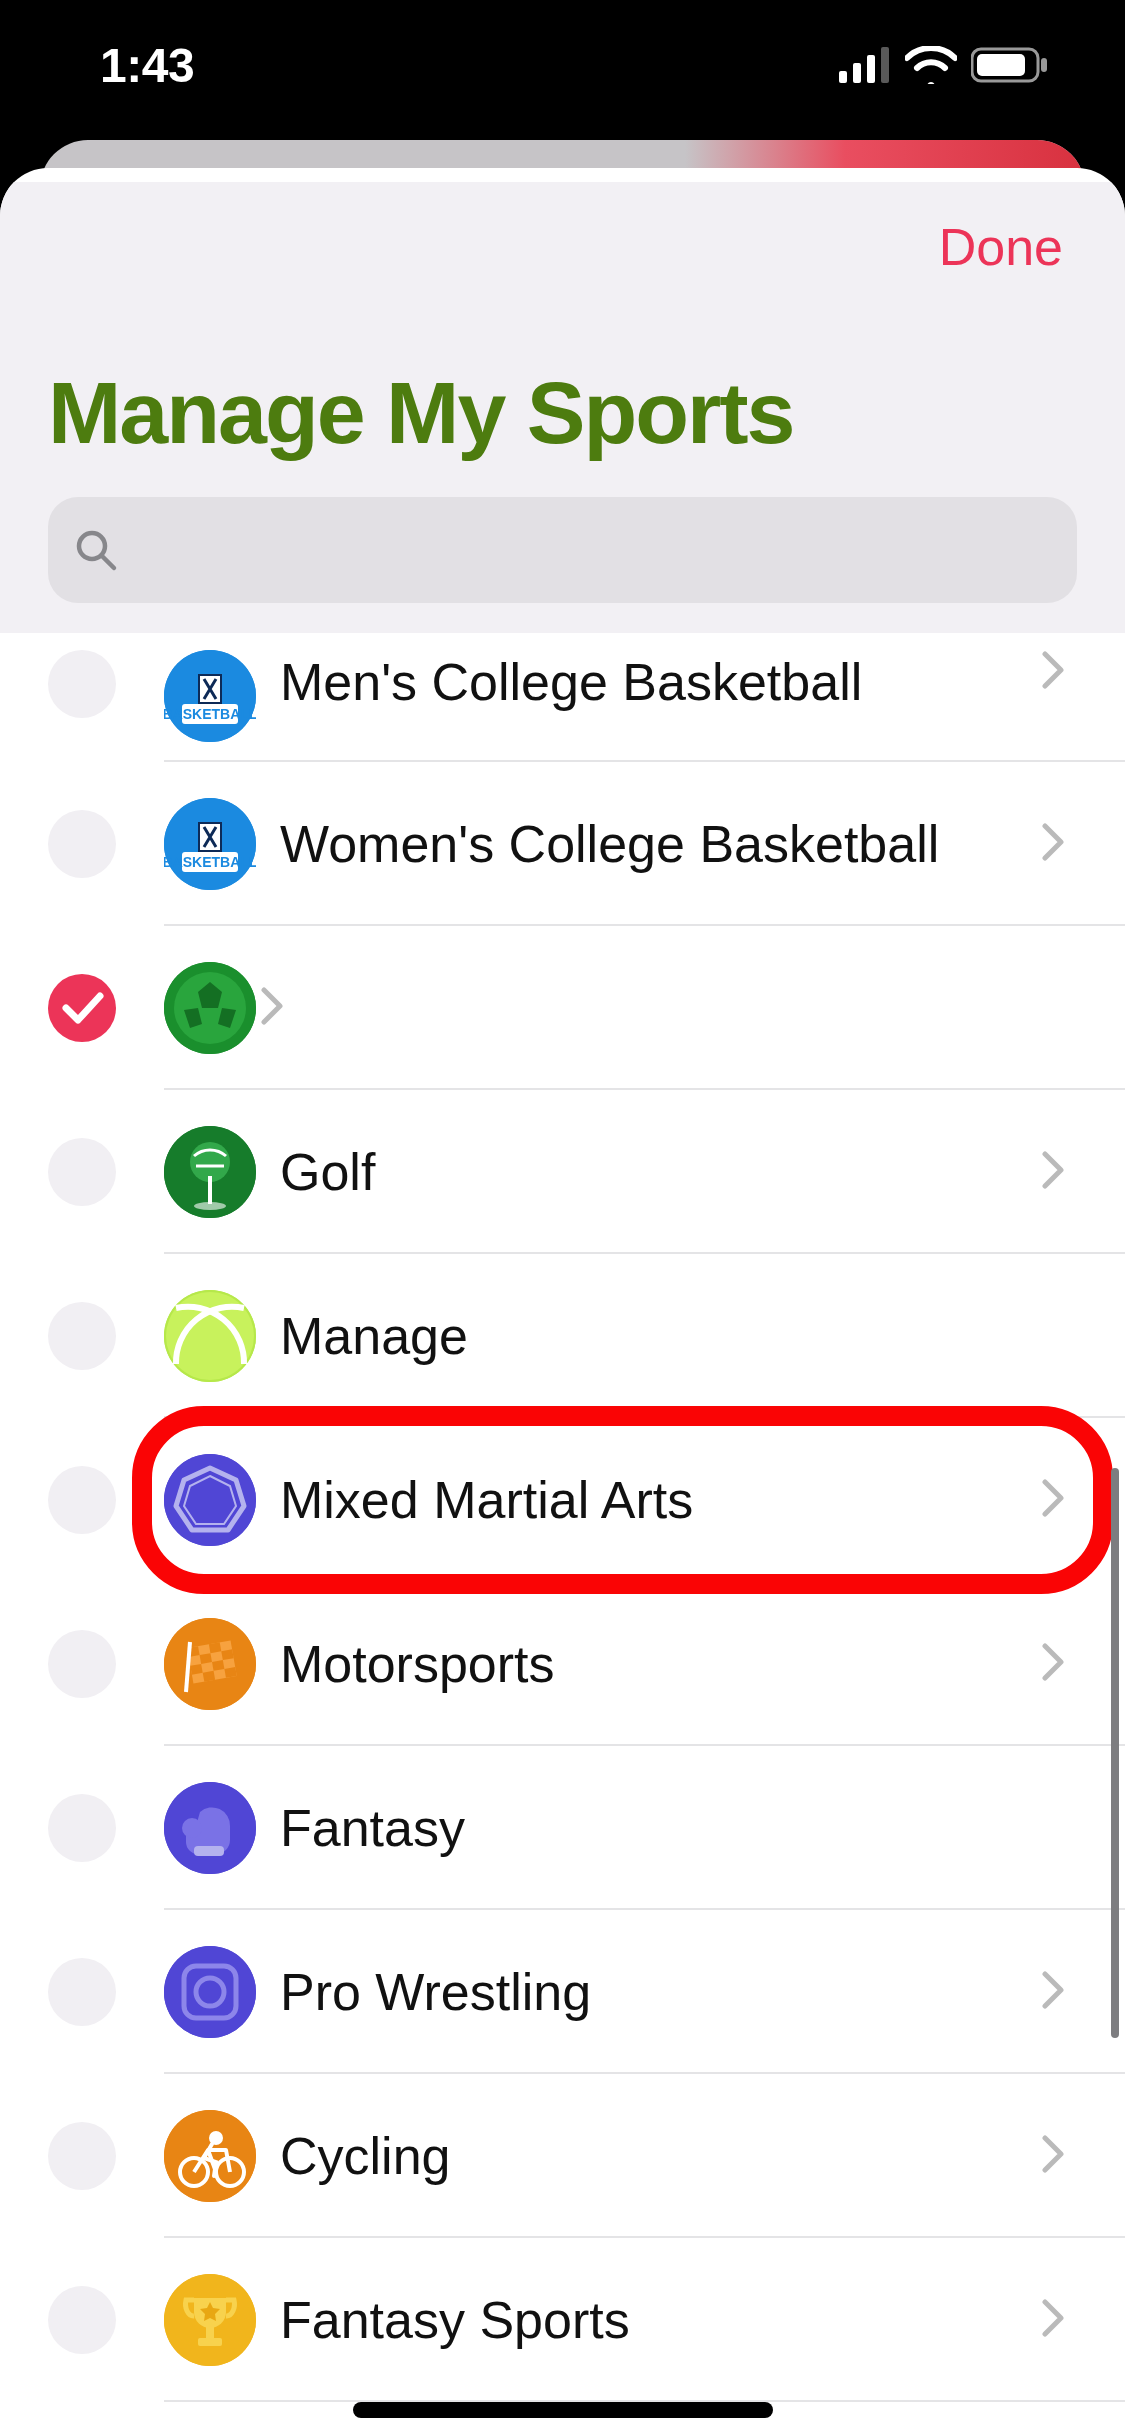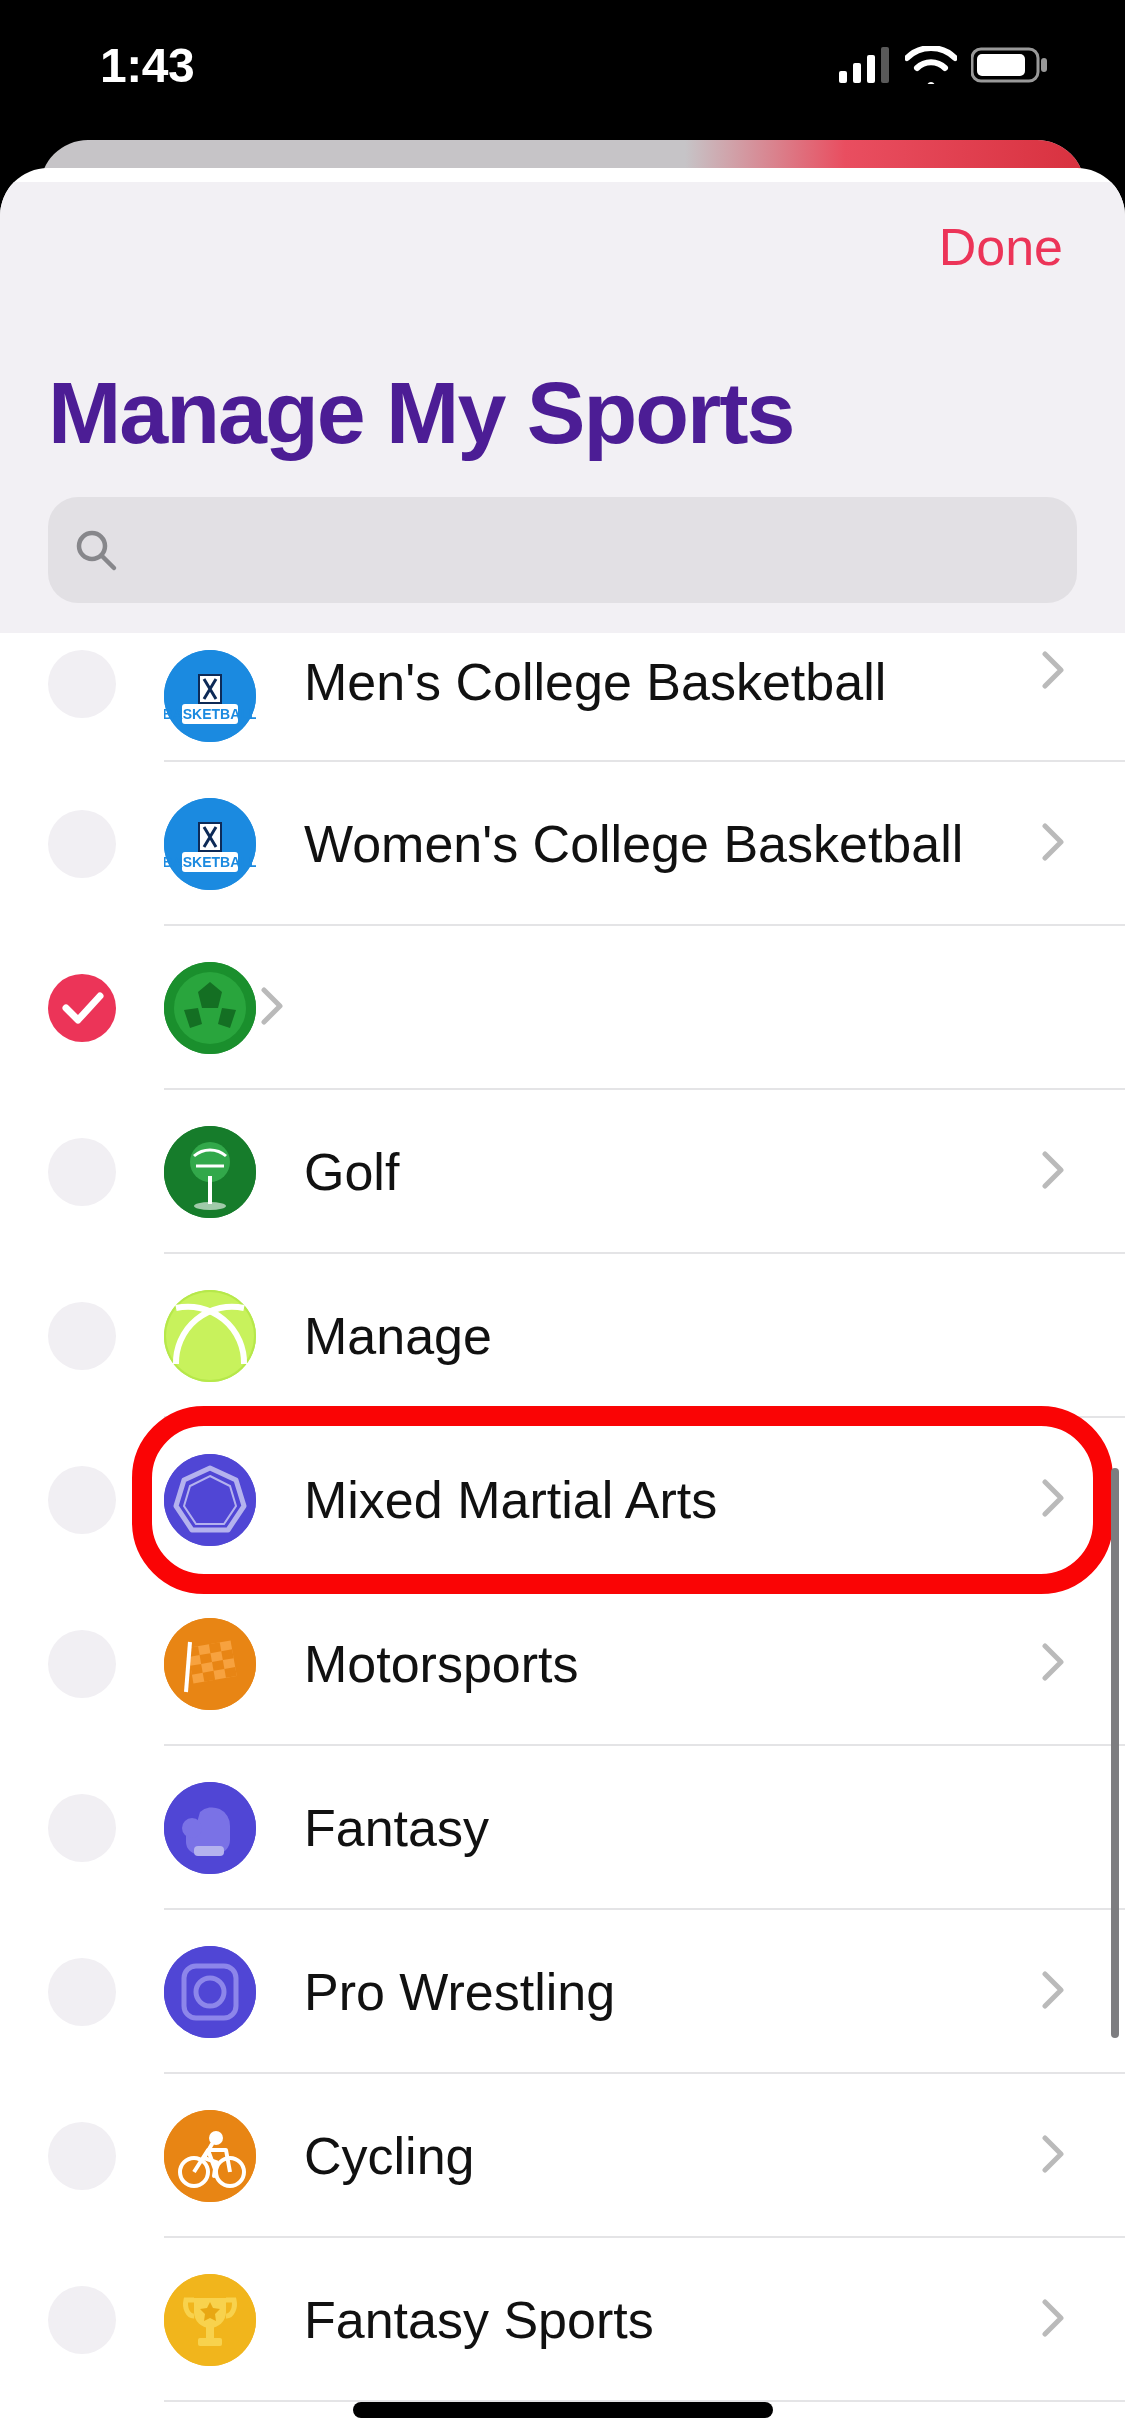--- a/index.html
+++ b/index.html
@@ -14,36 +14,36 @@
     
     .bg-sheet { position:absolute; left:40px; right:40px; top:140px; height:120px; background:#c6c4c7; border-radius:48px 48px 0 0; overflow:hidden;}
     .bg-sheet::after{ content:""; position:absolute; right:0; top:0; width:400px; height:100%; background:linear-gradient(90deg,#c6c4c7 0%, #e94e60 40%,#d8313f 100%);}
 
     
     .sheet { position:absolute; left:0; right:0; top:168px; bottom:0; background:#fff; border-radius:48px 48px 0 0; overflow:hidden; }
 
     .sheet-header { background:#f2f0f4; padding:35px 48px 30px 48px;margin-top:14px; }
     .done-row { display:flex; justify-content:flex-end; padding-right:14px;}
     .done-btn { font-size:52px; color:#ec3458; font-weight:400; background:none; border:none; }
-    .title { font-size:88px; font-weight:800; letter-spacing:-2px; color:#4c1d95; margin-top:90px; line-height:1.05; }
+    .title { font-size:88px; font-weight:800; letter-spacing:-2px; color:#4d7c0f; margin-top:90px; line-height:1.05; }
     .search-wrap { margin-top:38px; background:#e2e0e4; border-radius:30px; height:106px; display:flex; align-items:center; padding:0 26px; gap:14px;}
     .search-wrap svg { flex:0 0 auto; }
     .search-input { border:none; background:transparent; font-size:50px; color:#8a8a8e; width:100%; outline:none; }
     .search-input::placeholder{ color:#8a8a8e; }
 
     .list { position:absolute; left:0; right:0; top:478px; bottom:0; overflow:hidden auto; }
     .list-inner { padding-top:0;}
 
     .row-wrap { position:relative; }
     .row { display:flex; align-items:center; min-height:164px; padding:0 56px 0 48px; }
     .toggle { width:68px; height:68px; border-radius:50%; display:flex; align-items:center; justify-content:center; flex:0 0 auto; border:none;}
     .toggle.add { background:#f1eff3; }
     .toggle.check { background:#ec3458; }
     .sport-icon { width:92px; height:92px; border-radius:50%; margin-left:48px; flex:0 0 auto; display:flex; align-items:center; justify-content:center; }
-    .label { font-size:52px; color:#111; margin-left:48px; flex:1 1 auto; font-weight:400; overflow:hidden; white-space:nowrap; text-overflow:ellipsis;}
+    .label { font-size:52px; color:#111; margin-left:24px; flex:1 1 auto; font-weight:400; overflow:hidden; white-space:nowrap; text-overflow:ellipsis;}
     .chev { flex:0 0 auto; opacity:.35; }
     .sep { position:absolute; left:164px; right:0; bottom:0; height:2px; background:#e4e4e6;}
 
     .first-row { min-height:116px !important; align-items:flex-start; padding-top:0;}
     .first-row .label { font-size:52px; margin-top:6px;}
     .first-row .toggle, .first-row .sport-icon, .first-row .chev { margin-top:4px;}
 
     .highlight-ring { position:absolute; left:132px; right:12px; top:-12px; bottom:-12px; border:20px solid #fa0405; border-radius:72px; pointer-events:none;}
 
     

